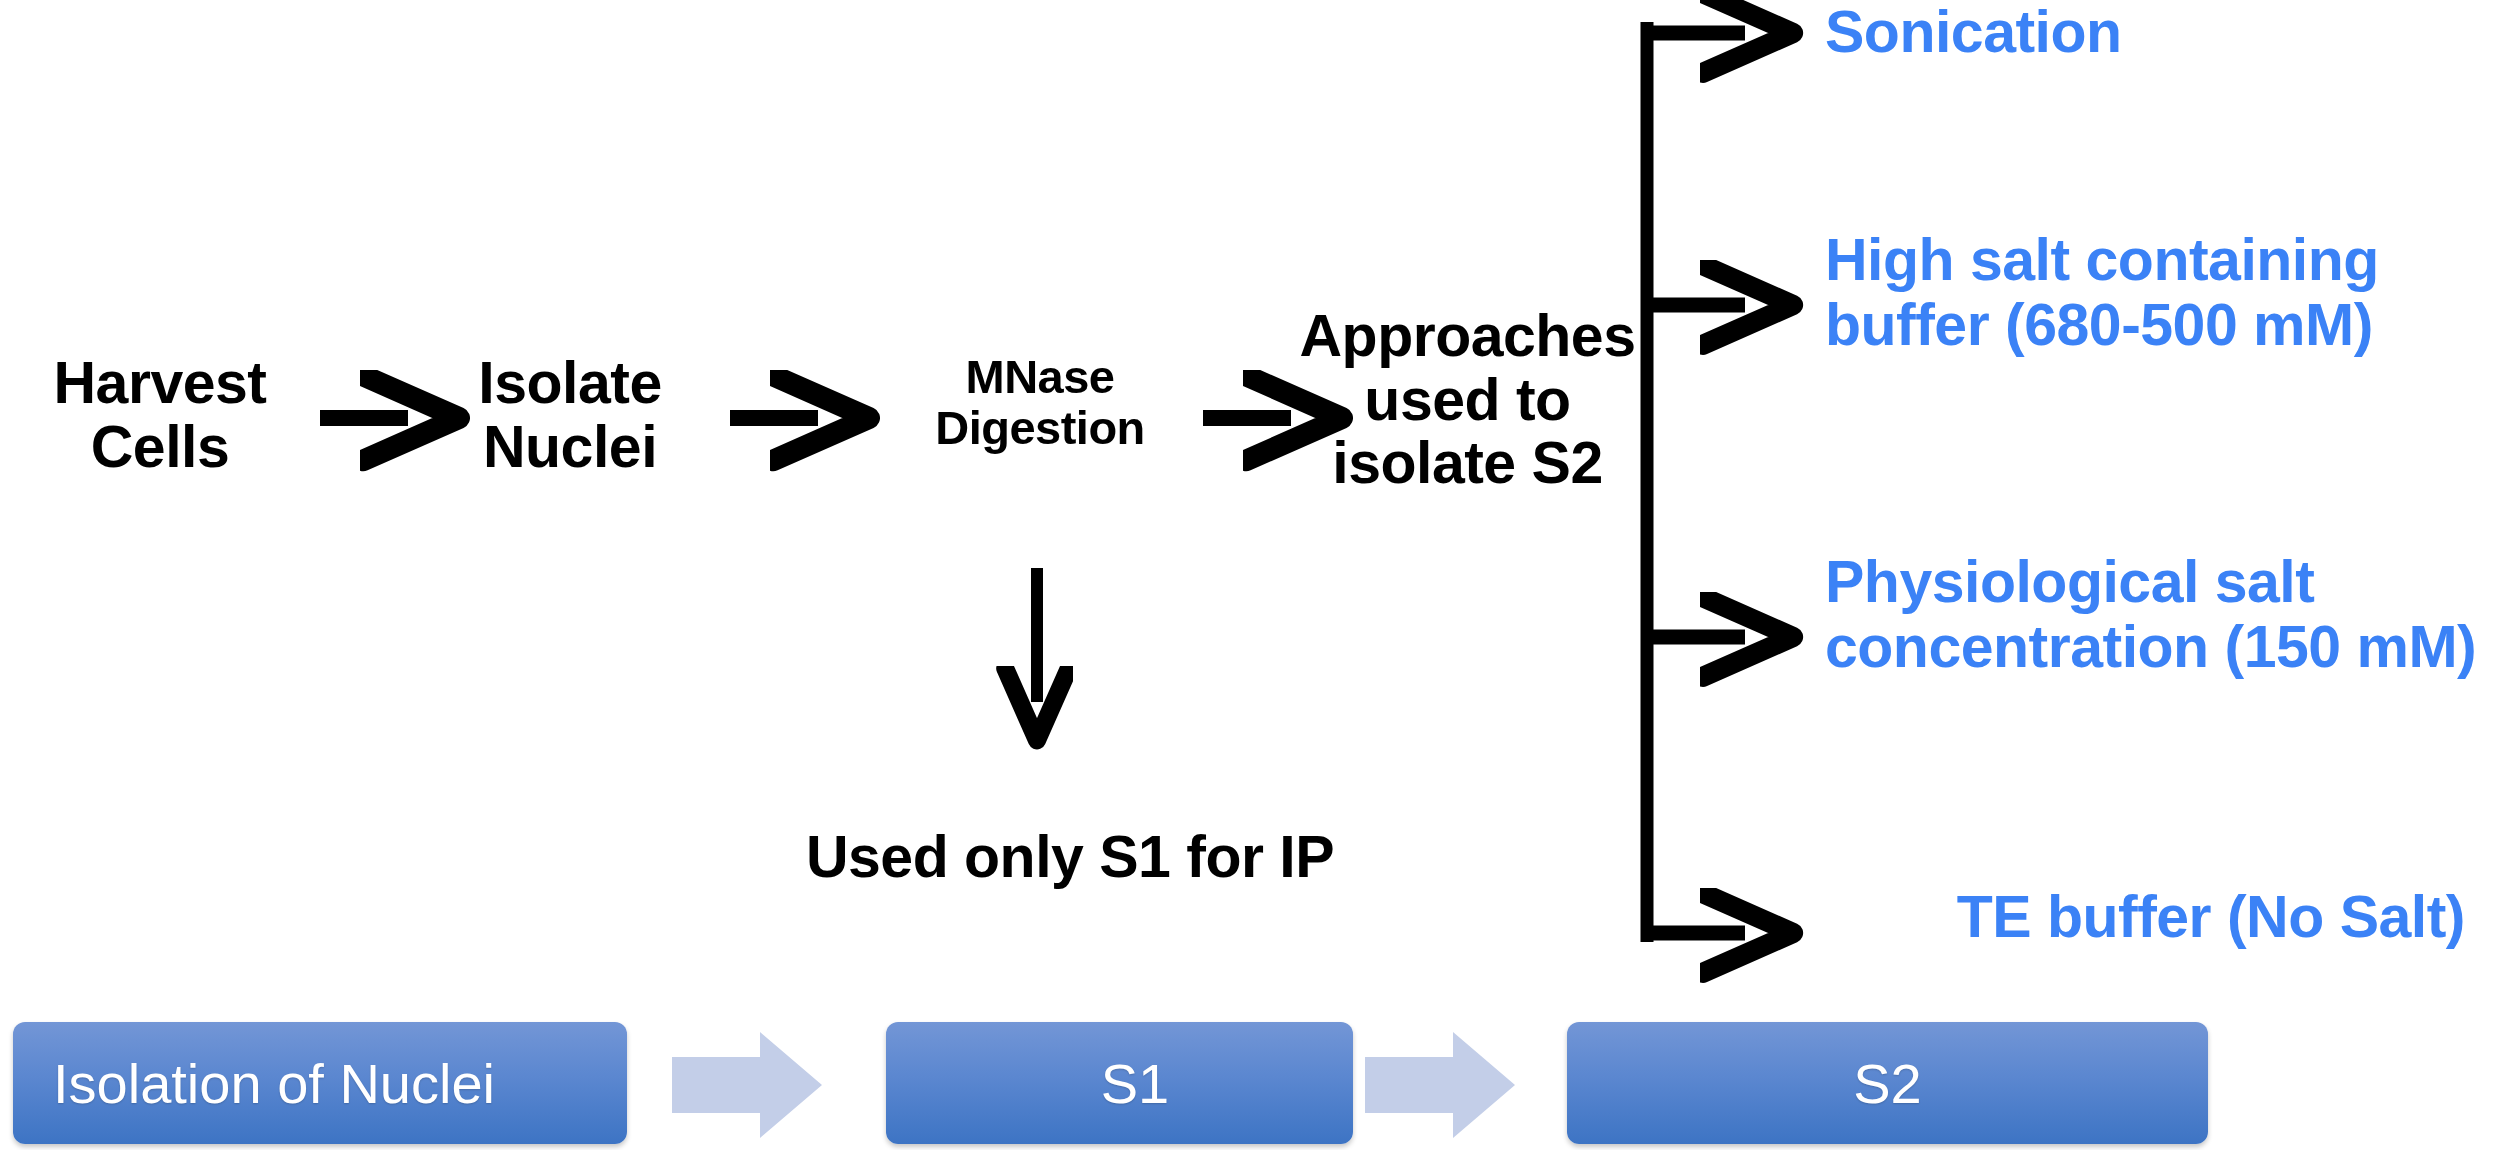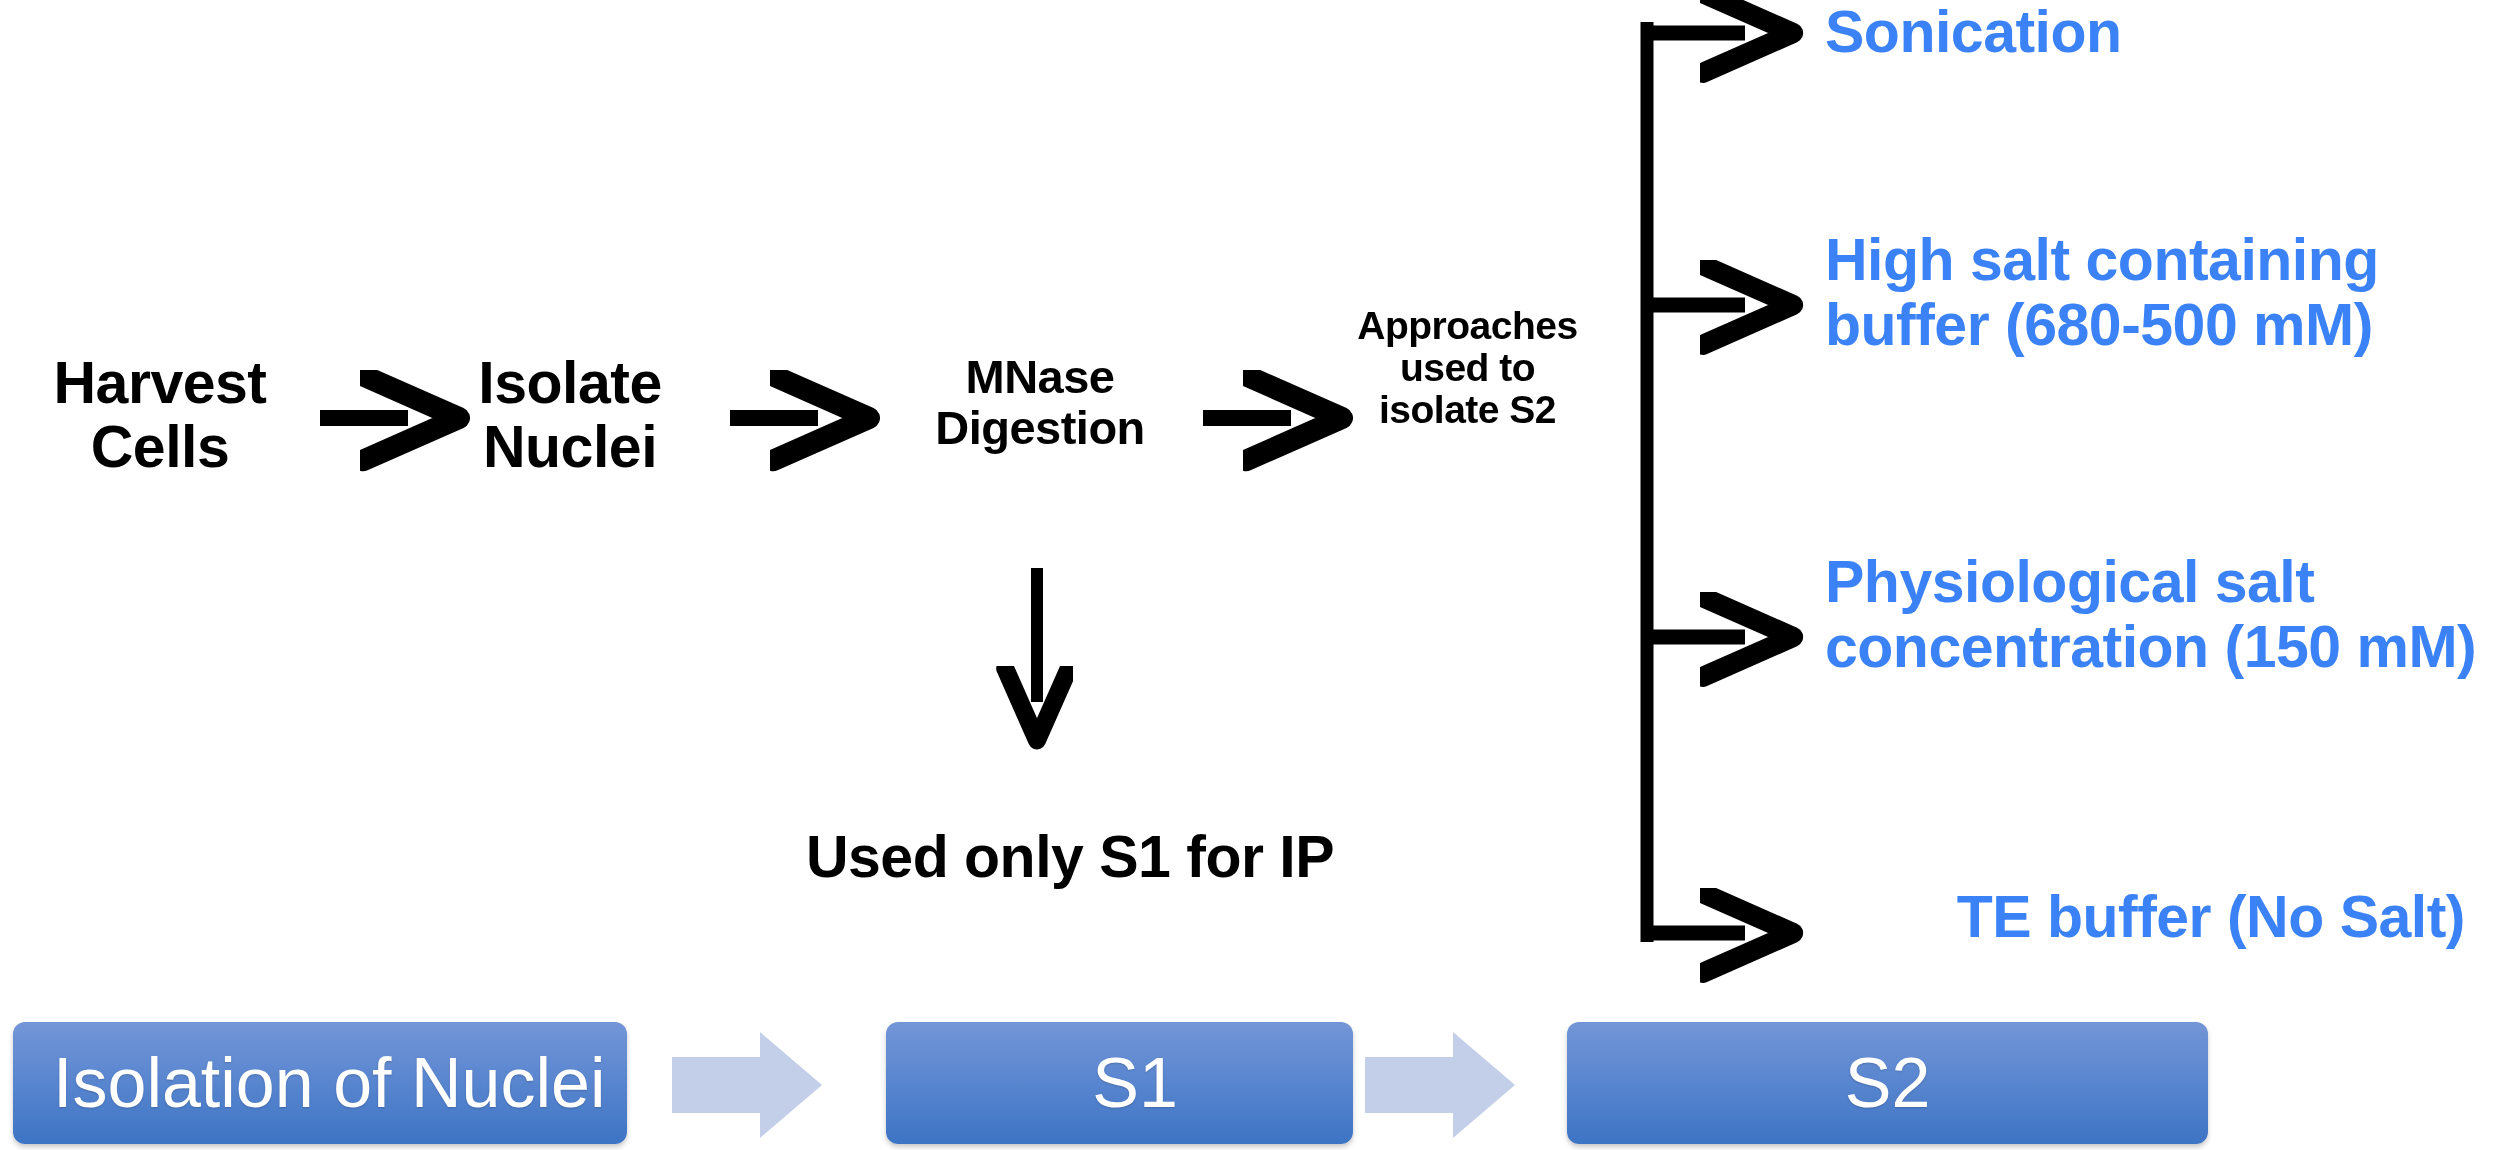--- a/index.html
+++ b/index.html
@@ -29,21 +29,21 @@
     color: #000000;
     line-height: 1.08;
     text-align: center;
     white-space: pre-line;
     letter-spacing: -0.5px;
   }
 
   #lbl-harvest  { left: 35px;  top: 352px; width: 250px; font-size: 59px; }
   #lbl-isolate  { left: 440px; top: 352px; width: 260px; font-size: 59px; }
   #lbl-mnase    { left: 855px; top: 352px; width: 370px; font-size: 47px; }
-  #lbl-approach { left: 1290px; top: 305px; width: 355px; font-size: 39px; }
+  #lbl-approach { left: 1290px; top: 305px; width: 355px; font-size: 59px; }
 
   #lbl-used-s1  { left: 790px; top: 800px; width: 560px; font-size: 59px; margin-top: 26px; }
 
   .branch-label {
     position: absolute;
     font-family: "Liberation Sans", sans-serif;
     font-weight: bold;
     color: #3b82f6;
     line-height: 1.1;
     text-align: left;
@@ -64,21 +64,21 @@
     border-radius: 12px;
     background: linear-gradient(to bottom, #7396d6 0%, #5b87d0 45%, #3d74c4 100%);
     box-shadow: 0 3px 5px rgba(0,0,0,0.22);
     display: flex;
     align-items: center;
     justify-content: center;
   }
   .proc-box span {
     color: #ffffff;
     font-family: "Liberation Sans", sans-serif;
-    font-size: 70px;
+    font-size: 56px;
     font-weight: normal;
     letter-spacing: 0px;
     text-shadow: 0 1px 2px rgba(0,0,0,0.18);
   }
   #box-nuclei { left: 13px;   width: 614px; justify-content: flex-start; padding-left: 40px; box-sizing: border-box; }
   #box-s1     { left: 886px;  width: 436px; padding-left: 31px; }
   #box-s2     { left: 1567px; width: 641px; }
 </style>
 </head>
 <body>

